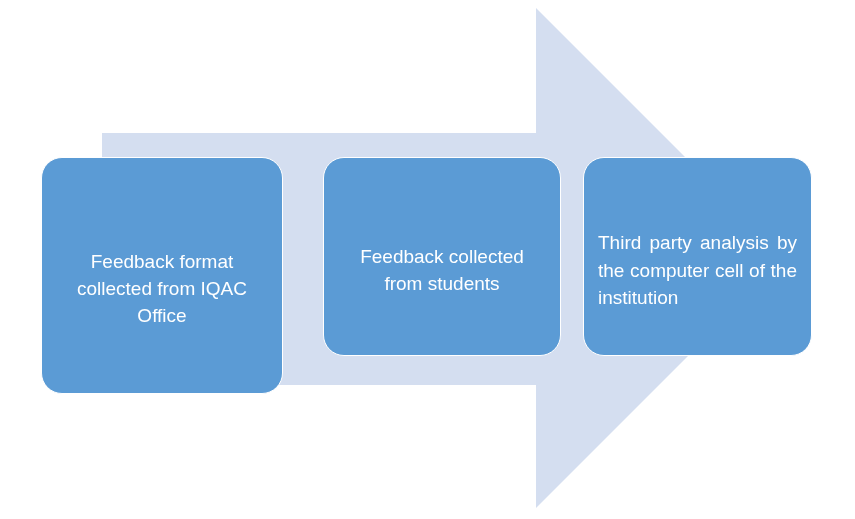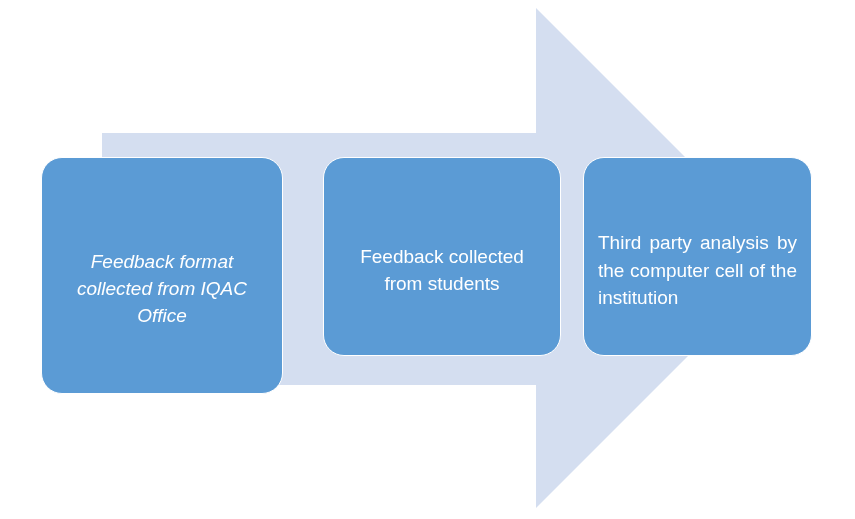--- a/index.html
+++ b/index.html
@@ -52,21 +52,20 @@
   }
 
   
   #box-1 {
     left: 41px;
     top: 157px;
     width: 242px;
     height: 237px;
     align-items: center;
     justify-content: flex-end;
-    font-style: italic;
   }
   #box-1 .box-text {
     text-align: center;
   }
 
   
   #box-2 {
     left: 323px;
     top: 157px;
     width: 238px;

